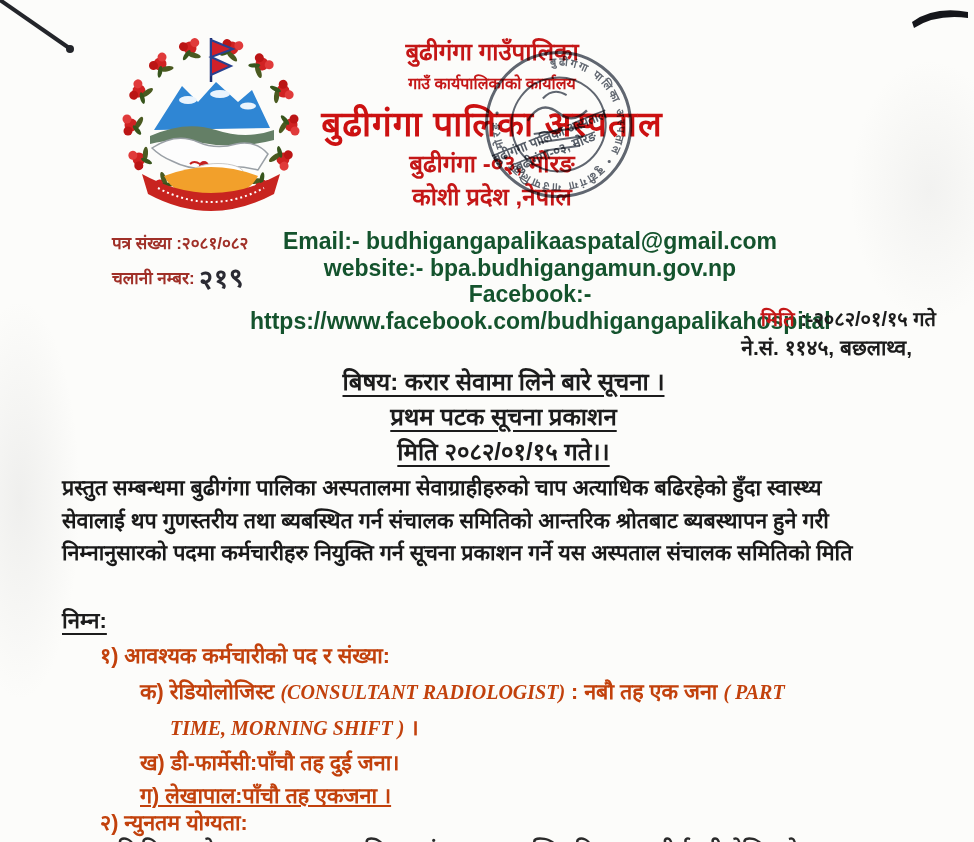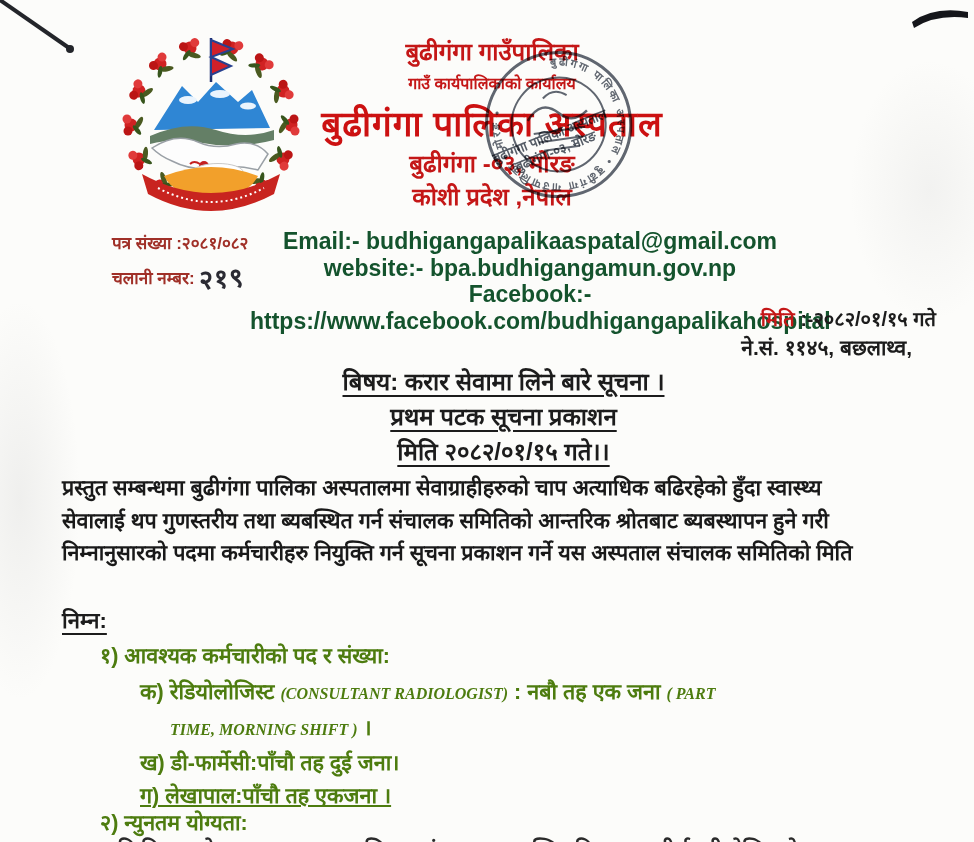--- a/index.html
+++ b/index.html
@@ -54,22 +54,22 @@
   .subject div{font-size:24px;line-height:35px;text-decoration:underline;text-underline-offset:5px;text-decoration-thickness:2px;}
 
   
   .para{position:absolute;left:62px;top:472px;width:900px;font-size:21.5px;font-weight:600;color:#191919;}
   .para div{white-space:nowrap;line-height:32.5px;}
 
   .nimna{position:absolute;left:62px;top:604px;font-size:22px;font-weight:700;
     text-decoration:underline;text-underline-offset:5px;text-decoration-thickness:2px;}
 
   
-  .li{position:absolute;white-space:nowrap;font-size:21.5px;font-weight:700;color:#4d7c0f;}
-  .en{font-family:"Liberation Serif","DejaVu Serif",serif;font-style:italic;font-weight:700;font-size:16px;}
+  .li{position:absolute;white-space:nowrap;font-size:21.5px;font-weight:700;color:#c2410c;}
+  .en{font-family:"Liberation Serif","DejaVu Serif",serif;font-style:italic;font-weight:700;font-size:20px;}
   .l-n1{left:100px;top:640px;}
   .l-ka{left:140px;top:676px;}
   .l-ka2{left:170px;top:712px;}
   .l-kha{left:140px;top:747px;}
   .l-ga{left:140px;top:780px;text-decoration:underline;}
   .l-n2{left:100px;top:807px;}
   .l-clip{left:118px;top:834px;font-weight:600;color:#2a2a2a;}
 </style>
 </head>
 <body>

